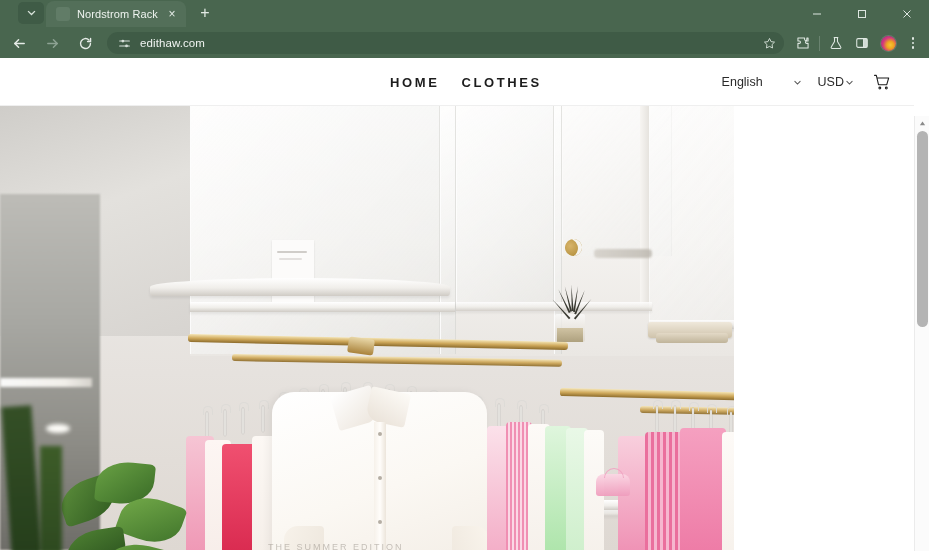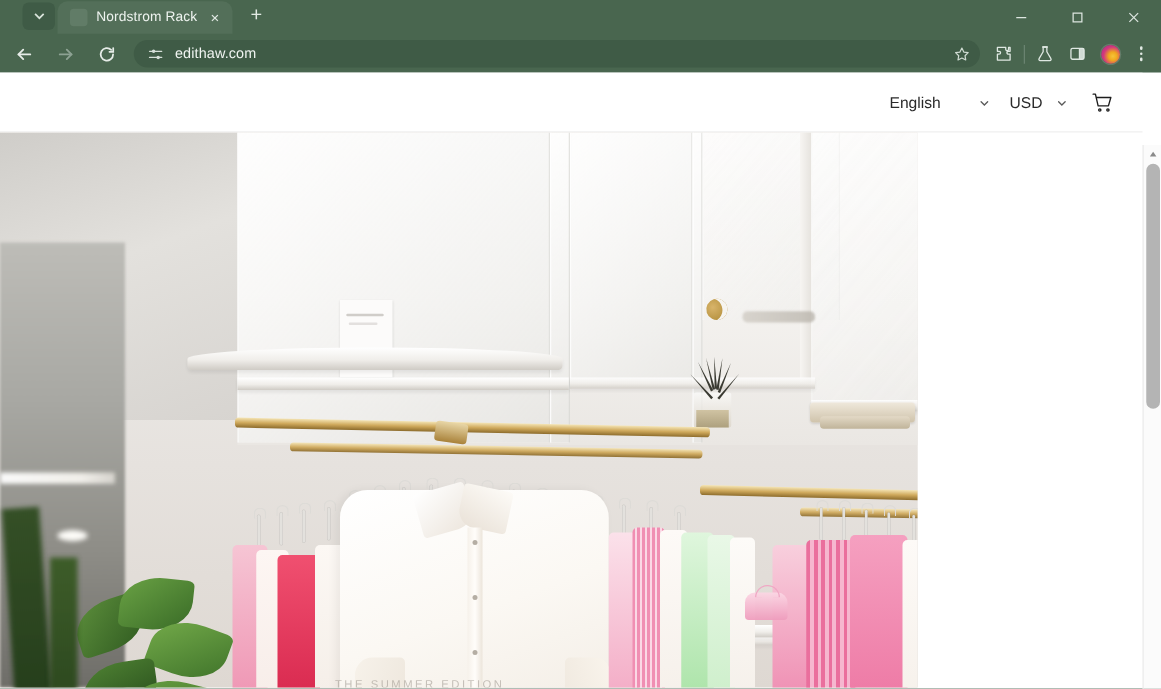--- a/index.html
+++ b/index.html
@@ -141,21 +141,21 @@
   }
   .header-right {
     position: absolute; right: 22px; top: 0; height: 48px;
     display: flex; align-items: center; gap: 0;
   }
   .lang-select {
     display: flex; align-items: center; gap: 30px;
     font-size: 12.5px; color: #2a2a2a; margin-right: 16px;
   }
   .cur-select {
-    display: flex; align-items: center; gap: 11px;
+    display: flex; align-items: center; gap: 1px;
     font-size: 12.5px; color: #2a2a2a; margin-right: 18px;
   }
   .chev { width: 9px; height: 9px; color: #5a5a5a; display: inline-flex; }
   .chev svg { width: 9px; height: 9px; }
   .cart-icon { width: 20px; height: 20px; color: #1d1d1d; display: flex; }
   .cart-icon svg { width: 20px; height: 20px; }
 
   
   .hero {
     position: relative; width: 734px; height: 444px; overflow: hidden;
@@ -365,20 +365,24 @@
     <div class="menu-btn">
       <i></i>
         <i></i>
         <i></i>
     </div>
   </div>
 
   <div class="viewport">
 
     <div class="site-header">
+      <div class="nav-links">
+        <span class="nav-link">HOME</span>
+        <span class="nav-link">CLOTHES</span>
+      </div>
       <div class="header-right">
         <div class="lang-select">
           <span>English</span>
           <span class="chev">
             <svg viewBox="0 0 12 12" fill="none" stroke="currentColor" stroke-width="1.4" stroke-linecap="round">
                 <path d="M2.5 4.5L6 8l3.5-3.5"></path>
               </svg>
           </span>
         </div>
         <div class="cur-select">

